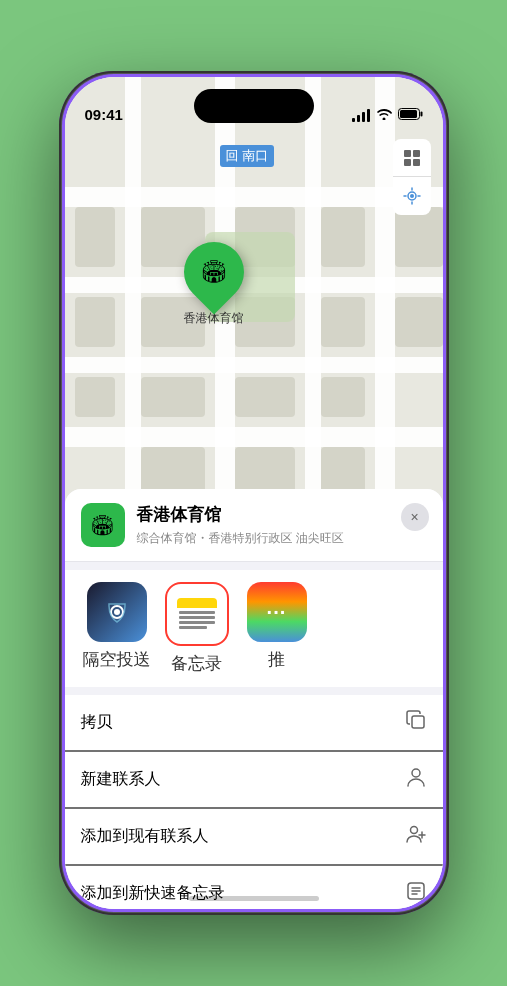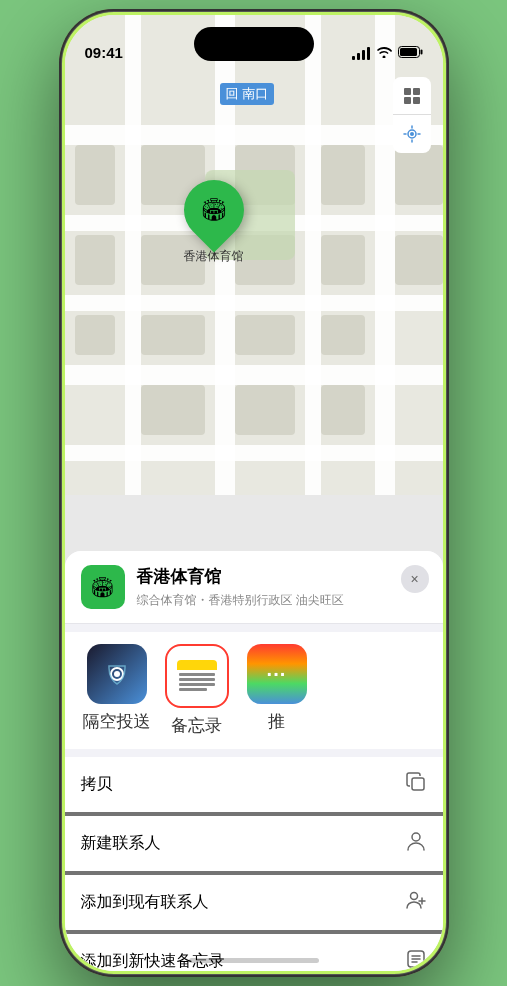--- a/index.html
+++ b/index.html
@@ -9,22 +9,22 @@
       height: 986px;
       background: #7bc67e;
       display: flex;
       align-items: center;
       justify-content: center;
       font-family: -apple-system, 'PingFang SC', 'Helvetica Neue', sans-serif;
     }
 
     .phone-frame {
       width: 390px;
-      height: 968px;
-      background: #bef264;
+      height: 844px;
+      background: #8b5cf6;
       border-radius: 55px;
       position: relative;
       box-shadow: 0 30px 80px rgba(0,0,0,0.5), inset 0 0 0 2px #333, inset 0 0 0 3px #555;
       overflow: hidden;
     }
 
     .phone-screen {
       position: absolute;
       top: 6px; left: 6px; right: 6px; bottom: 6px;
       border-radius: 50px;
@@ -265,21 +265,21 @@
     .action-list {
       background: #fff;
       margin-top: 8px;
     }
 
     .action-item {
       display: flex;
       align-items: center;
       justify-content: space-between;
       padding: 14px 16px;
-      border-bottom: 4px solid #737373;
+      border-bottom: 2px solid #737373;
       cursor: pointer;
     }
     .action-item:last-child {
       border-bottom: none;
     }
 
     .action-text {
       font-size: 16px;
       color: #000;
     }

